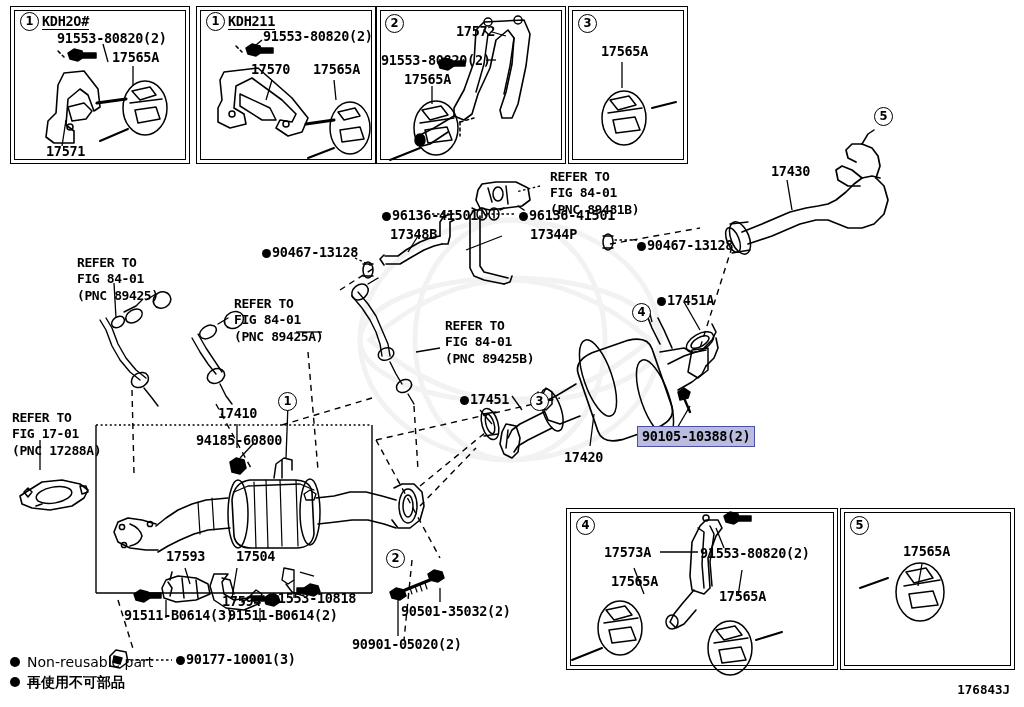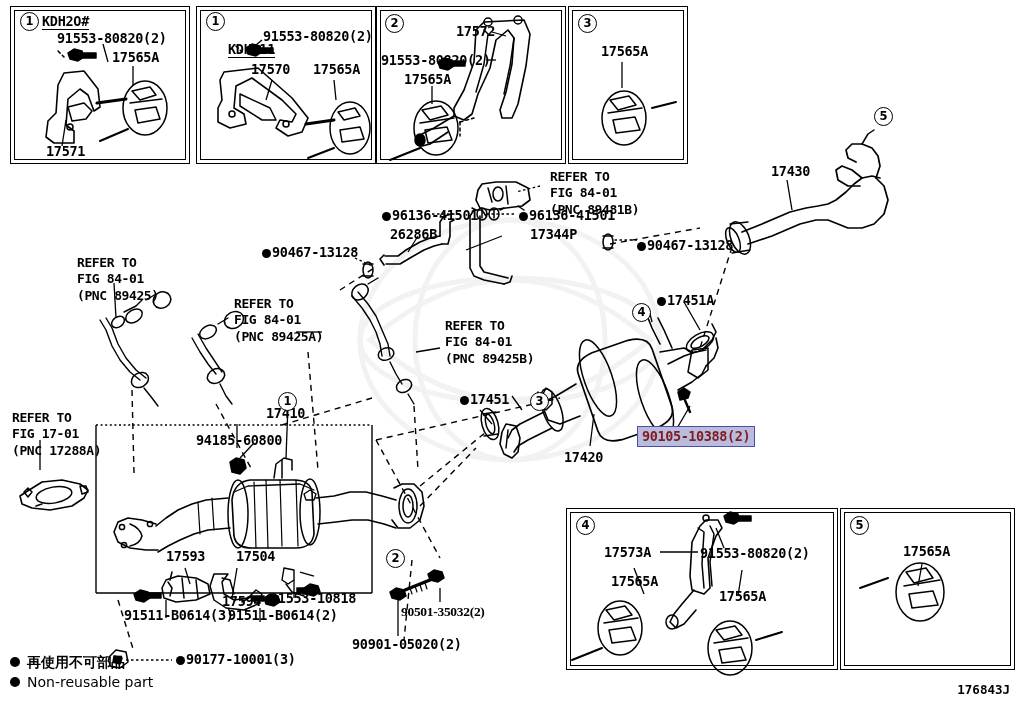--- a/index.html
+++ b/index.html
@@ -79,21 +79,21 @@
     white-space:nowrap;
   }
 
   
   .highlight{
     position:absolute;
     background:#b9bcdf;
     border:1.6px solid #4b4ea3;
     padding:1px 4px 2px 4px;
     font-family:"DejaVu Sans Mono","Liberation Mono",monospace;
-    font-size:13.5px;font-weight:700;color:#7f1d1d;
+    font-size:13.5px;font-weight:700;color:#000000;
     letter-spacing:-0.4px;
     white-space:nowrap;
     box-sizing:border-box;
   }
 
   
   .art{position:absolute;left:0;top:0;width:1024px;height:707px;pointer-events:none;}
 
   
   .legend{position:absolute;left:10px;top:652px;}
@@ -561,21 +561,21 @@
       <span>1</span>
     </div>
   <div class="panelhead" style="left:42px;top:13px;">KDH2O#</div>
   <div class="lbl" style="left:57px;top:31px;">91553-80820(2)</div>
   <div class="lbl" style="left:112px;top:50px;">17565A</div>
   <div class="lbl" style="left:46px;top:144px;">17571</div>
 
   <div class="callout" style="left:206px;top:12px;">
       <span>1</span>
     </div>
-  <div class="panelhead" style="left:228px;top:13px;margin-top:28px;">KDH211</div>
+  <div class="panelhead" style="left:228px;top:13px;">KDH211</div>
   <div class="lbl" style="left:263px;top:29px;">91553-80820(2)</div>
   <div class="lbl" style="left:251px;top:62px;">17570</div>
   <div class="lbl" style="left:313px;top:62px;">17565A</div>
 
   <div class="callout" style="left:385px;top:14px;">
       <span>2</span>
     </div>
   <div class="lbl" style="left:456px;top:24px;">17572</div>
   <div class="lbl" style="left:381px;top:53px;">91553-80820(2)</div>
   <div class="lbl" style="left:404px;top:72px;">17565A</div>
@@ -604,21 +604,21 @@
     <div>(PNC 89481B)</div>
   </div>
 
   <div class="lbl" style="left:382px;top:208px;">
     <span class="dot"></span><span>96136-41501</span>
   </div>
   <div class="lbl" style="left:519px;top:208px;">
     <span class="dot"></span><span>96136-41501</span>
   </div>
 
-  <div class="lbl" style="left:390px;top:227px;">26286B</div>
+  <div class="lbl" style="left:390px;top:227px;">17348B</div>
   <div class="lbl" style="left:530px;top:227px;">17344P</div>
 
   <div class="lbl" style="left:262px;top:245px;">
     <span class="dot"></span><span>90467-13128</span>
   </div>
   <div class="lbl" style="left:637px;top:238px;">
     <span class="dot"></span><span>90467-13128</span>
   </div>
 
   <div class="lbl refer" style="left:77px;top:255px;">
@@ -661,48 +661,48 @@
   <div class="lbl" style="left:564px;top:450px;">17420</div>
 
   <div class="highlight" style="left:637px;top:426px;">90105-10388(2)</div>
 
   <div class="lbl refer" style="left:12px;top:410px;">
     <div>REFER TO</div>
     <div>FIG 17-01</div>
     <div>(PNC 17288A)</div>
   </div>
 
-  <div class="lbl" style="left:218px;top:406px;margin-left:48px;">17410</div>
+  <div class="lbl" style="left:218px;top:406px;">17410</div>
   <div class="callout" style="left:278px;top:392px;">
       <span>1</span>
     </div>
   <div class="lbl" style="left:196px;top:433px;">94185-60800</div>
   <div class="callout" style="left:386px;top:549px;">
       <span>2</span>
     </div>
 
   <div class="lbl" style="left:166px;top:549px;">17593</div>
   <div class="lbl" style="left:236px;top:549px;">17504</div>
   <div class="lbl" style="left:222px;top:594px;text-align:right;">17594</div>
   <div class="lbl" style="left:270px;top:591px;">91553-10818</div>
   <div class="lbl" style="left:124px;top:608px;text-align:right;">91511-B0614(3)</div>
   <div class="lbl" style="left:228px;top:608px;">91511-B0614(2)</div>
-  <div class="lbl" style="left:401px;top:604px;font-family:Liberation Serif, serif;">90501-35032(2)</div>
+  <div class="lbl" style="left:401px;top:604px;">90501-35032(2)</div>
   <div class="lbl" style="left:352px;top:637px;">90901-05020(2)</div>
 
   <div class="lbl" style="left:176px;top:652px;">
     <span class="dot"></span><span>90177-10001(3)</span>
   </div>
 
   <div class="legend">
     <div class="row">
       <span class="dot big"></span>
-      <span class="jp">再使用不可部品</span>
+      <span class="en">Non-reusable part</span>
     </div>
     <div class="row">
       <span class="dot big"></span>
-      <span class="en">Non-reusable part</span>
+      <span class="jp">再使用不可部品</span>
     </div>
   </div>
 
   <div class="drawno">176843J</div>
 
 </div>
 
 </body></html>

